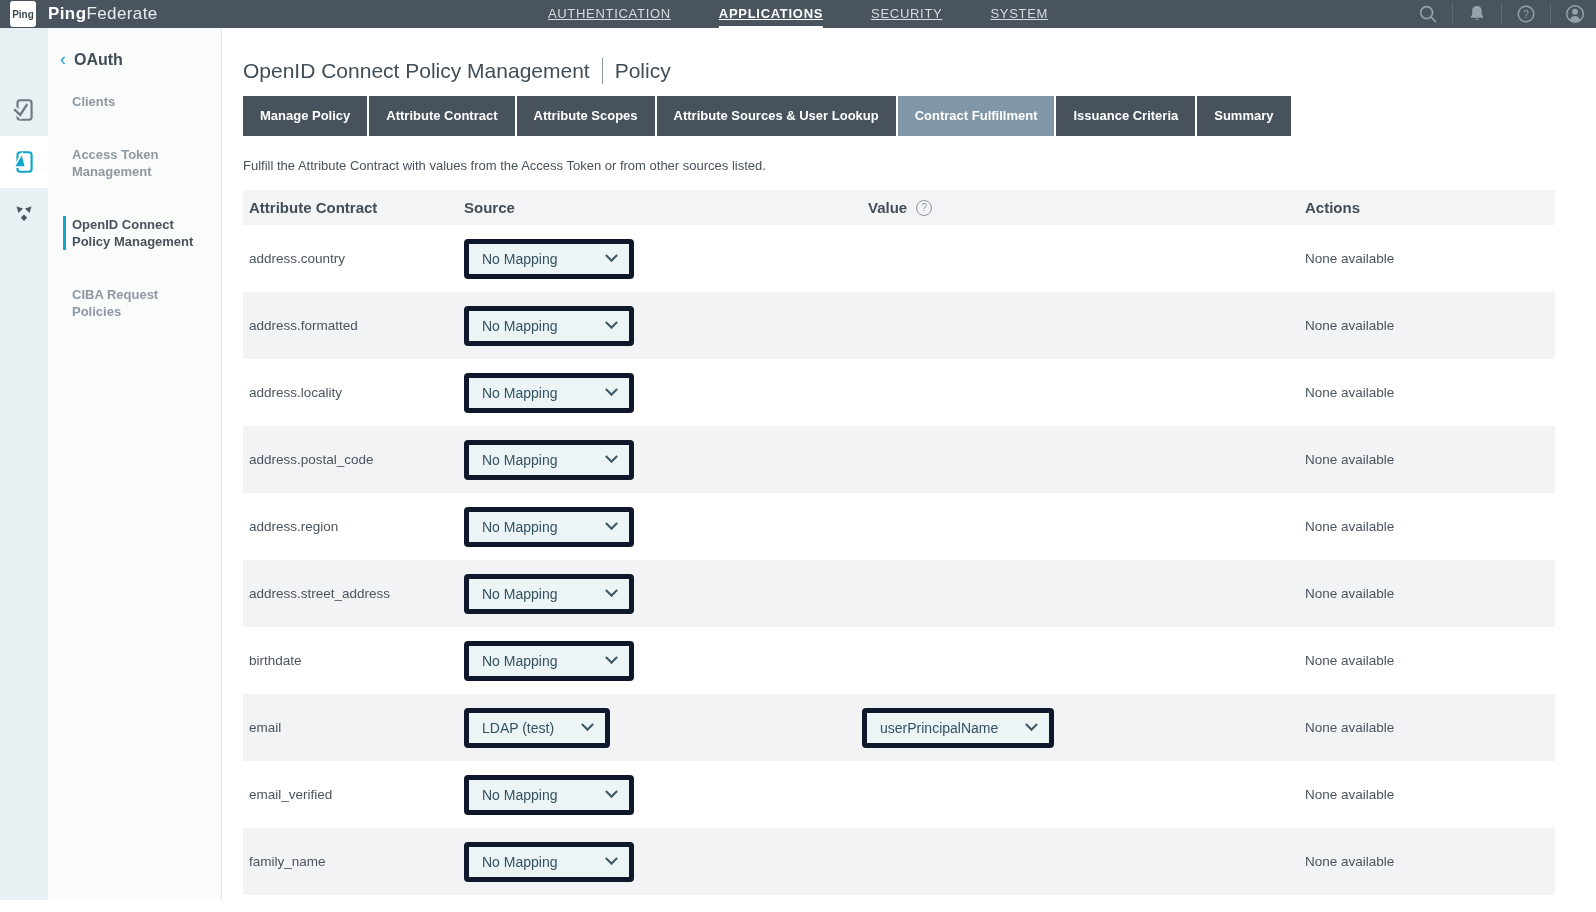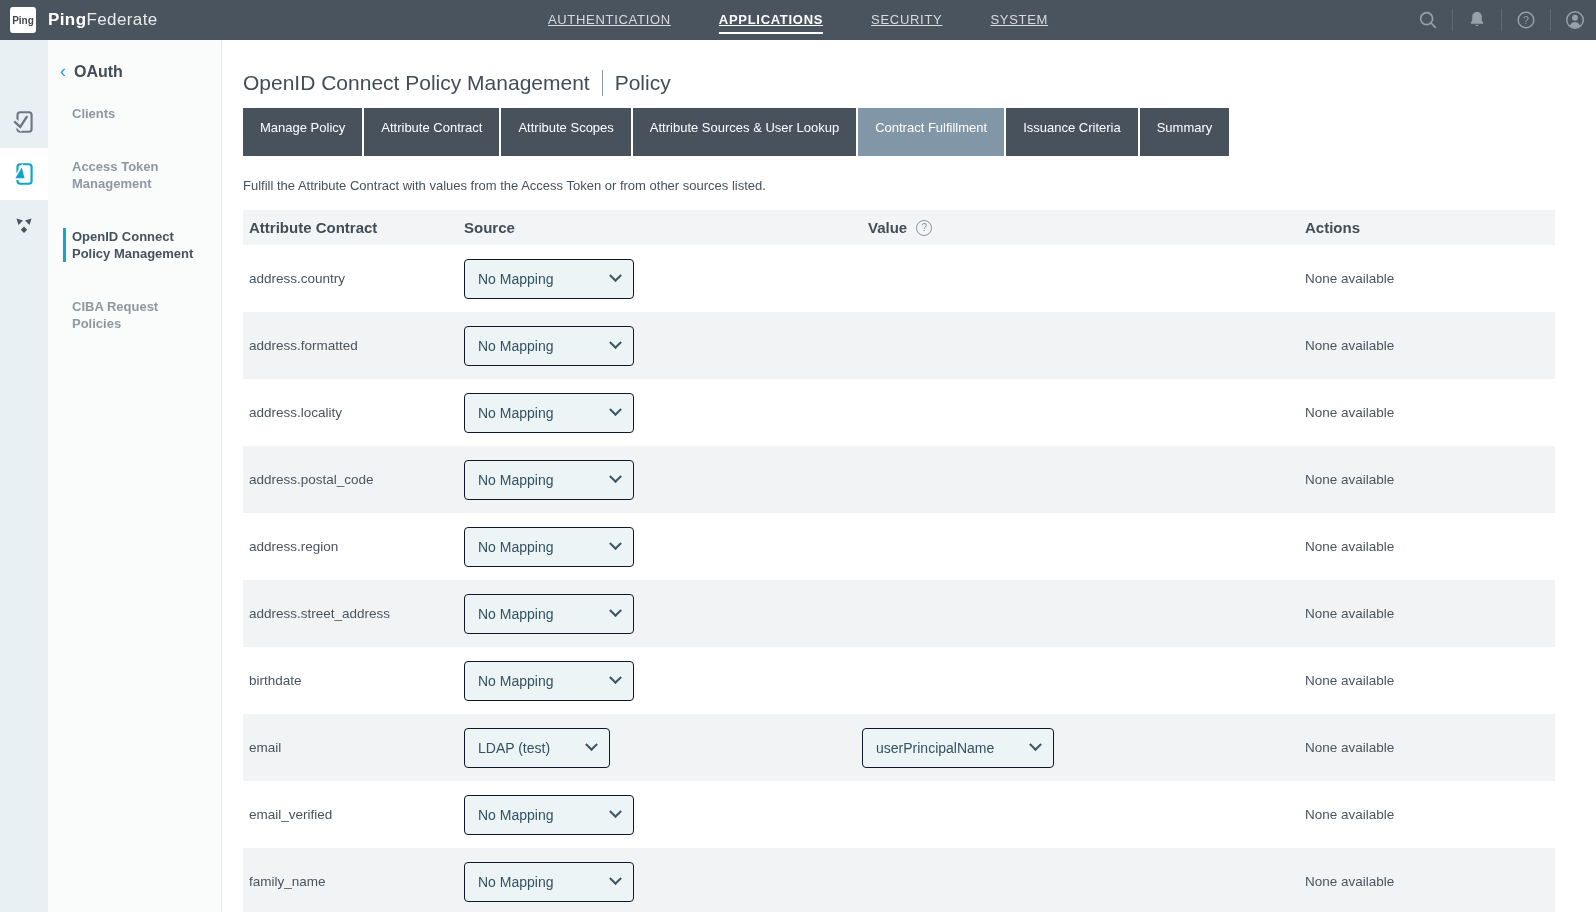--- a/index.html
+++ b/index.html
@@ -4,21 +4,21 @@
 <style>
   * { box-sizing: border-box; }
   html,body { margin:0; padding:0; }
   body {
     width:1596px; height:912px; overflow:hidden;
     font-family:"Liberation Sans", sans-serif;
     background:#ffffff; color:#4a545f;
   }
 
   
-  .topbar { position:relative; height:40px; background:#4a545f; display:flex; align-items:center;justify-content:space-between; }
+  .topbar { position:relative; height:28px; background:#4a545f; display:flex; align-items:center;justify-content:space-between; }
   .brand { display:flex; align-items:center; gap:12px; padding-left:10px; }
   .logo { width:26px; height:26px; background:#ffffff; border-radius:3px;
           display:flex; align-items:center; justify-content:center;
           color:#3d4953; font-weight:700; font-size:10px; }
   .product-name { color:#fff; font-size:17px; letter-spacing:.4px; white-space:nowrap; }
   .product-name .b { font-weight:700; }
   .product-name .r { font-weight:300; color:#e9ebed; }
 
   .topnav { position:absolute; left:50%; transform:translateX(-50%);
             display:flex; gap:48px; align-items:center; height:100%; }
@@ -50,22 +50,22 @@
   .side-item.active { color:#47525c; border-left:3px solid #14a6c6;
                       margin-left:15px; padding-left:6px; }
 
   
   .main { flex:1; padding:0 41px 0 21px; background:#ffffff; }
   .page-title { margin:30px 0 0; display:flex; align-items:center;
                 font-size:21px; font-weight:400; color:#414d57; }
   .title-divider { width:1px; height:26px; background:#8d959d; margin:0 12px; }
 
   .tabs { display:flex; margin-top:12px; }
-  .tab { height:48px; line-height:40px; padding:0 17px; background:#47525d;
-         color:#ffffff; font-size:13px; font-weight:400; margin-right:2px;
+  .tab { height:40px; line-height:40px; padding:0 17px; background:#47525d;
+         color:#ffffff; font-size:13px; font-weight:700; margin-right:2px;
          white-space:nowrap; cursor:default; }
   .tab.active { background:#8196a6; }
 
   .desc { margin:22px 0 0; font-size:13px; color:#47525c; }
 
   .table { margin-top:17px; width:1312px; }
   .thead, .trow { display:grid; grid-template-columns:215px 404px 443px 1fr; align-items:center; }
   .thead { background:#f3f4f6; height:35px; font-size:15px; font-weight:700; color:#414d57; }
   .hcell { padding-left:6px; }
   .hcell.value { display:flex; align-items:center; gap:9px; padding-left:6px; }
@@ -73,21 +73,21 @@
   .help-badge { width:16px; height:16px; border:1px solid #8b949c; border-radius:50%;
                 color:#8b949c; font-size:10px; font-weight:400; display:flex;
                 align-items:center; justify-content:center; }
 
   .trow { height:67px; background:#ffffff; }
   .trow.alt { background:#f2f3f5; }
   .cell { padding-left:6px; font-size:13.5px; color:#4a545f; }
   .cell.value-cell, .cell.actions-cell { padding-left:0; }
 
   .dropdown { height:40px; display:flex; align-items:center; justify-content:space-between;
-              padding:0 13px; background:#ecf4f6; border:1px solid #0f172a; border-radius:4px;
+              padding:0 13px; background:#ecf4f6; border:5px solid #0f172a; border-radius:4px;
               color:#335260; font-size:14px; cursor:default; }
   .chev-down { width:9px; height:9px; border-right:2px solid #3c5663; border-bottom:2px solid #3c5663;
                transform:rotate(45deg) translate(-2px,-2px); flex:none; }
 </style>
 </head>
 <body>
 
 <header class="topbar">
   <div class="brand">
     <div class="logo">Ping</div>

